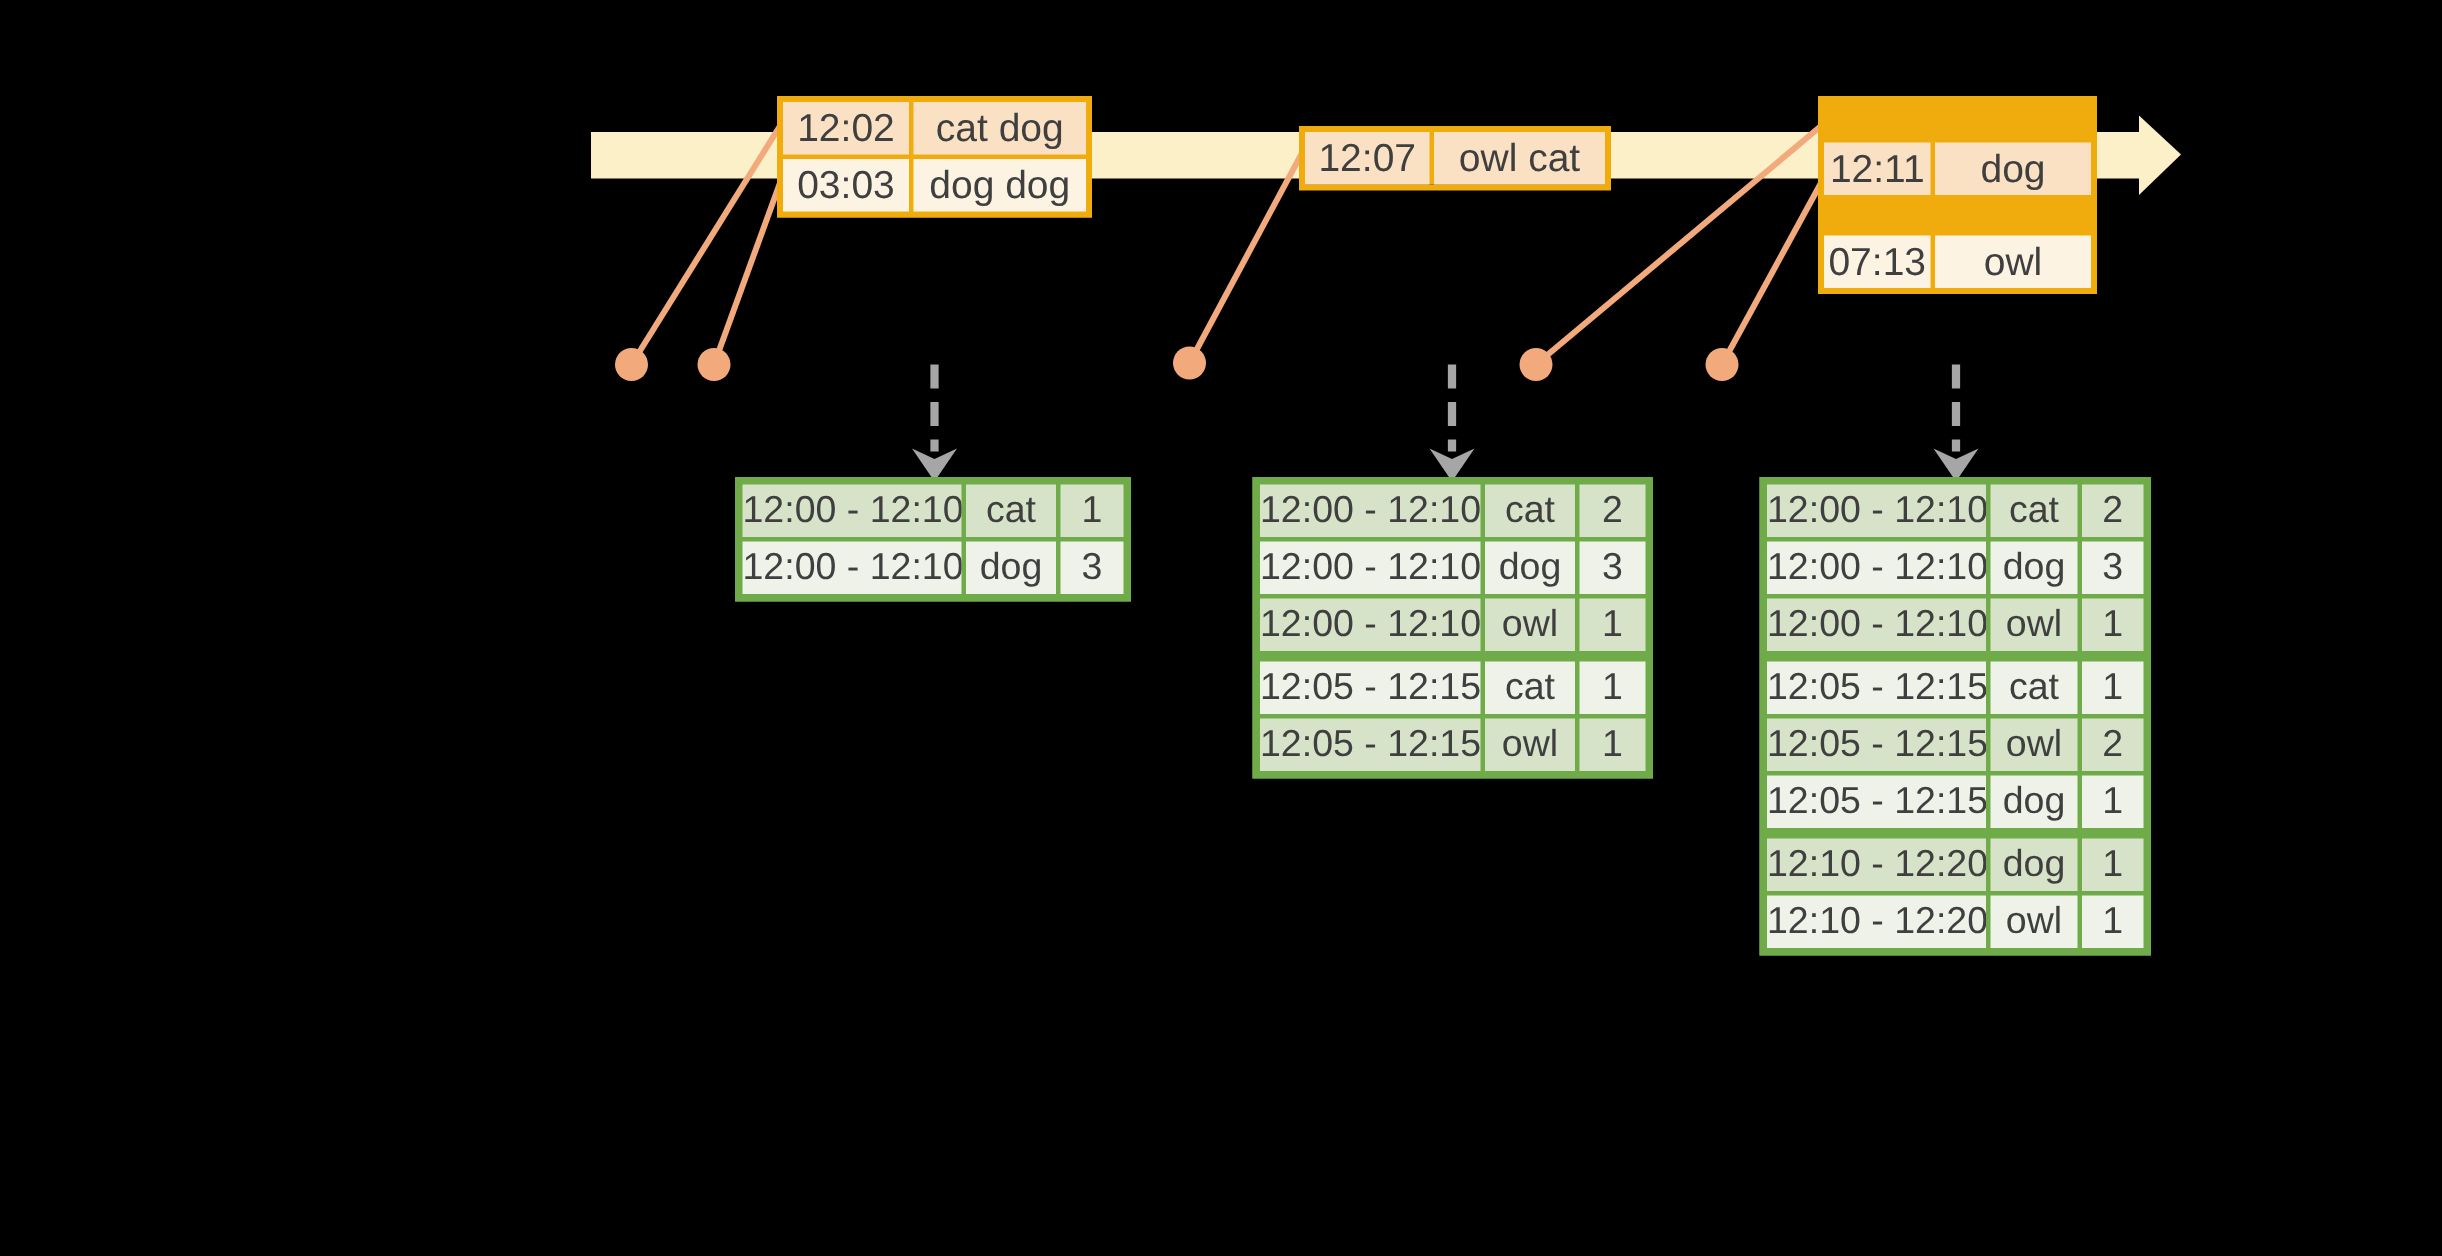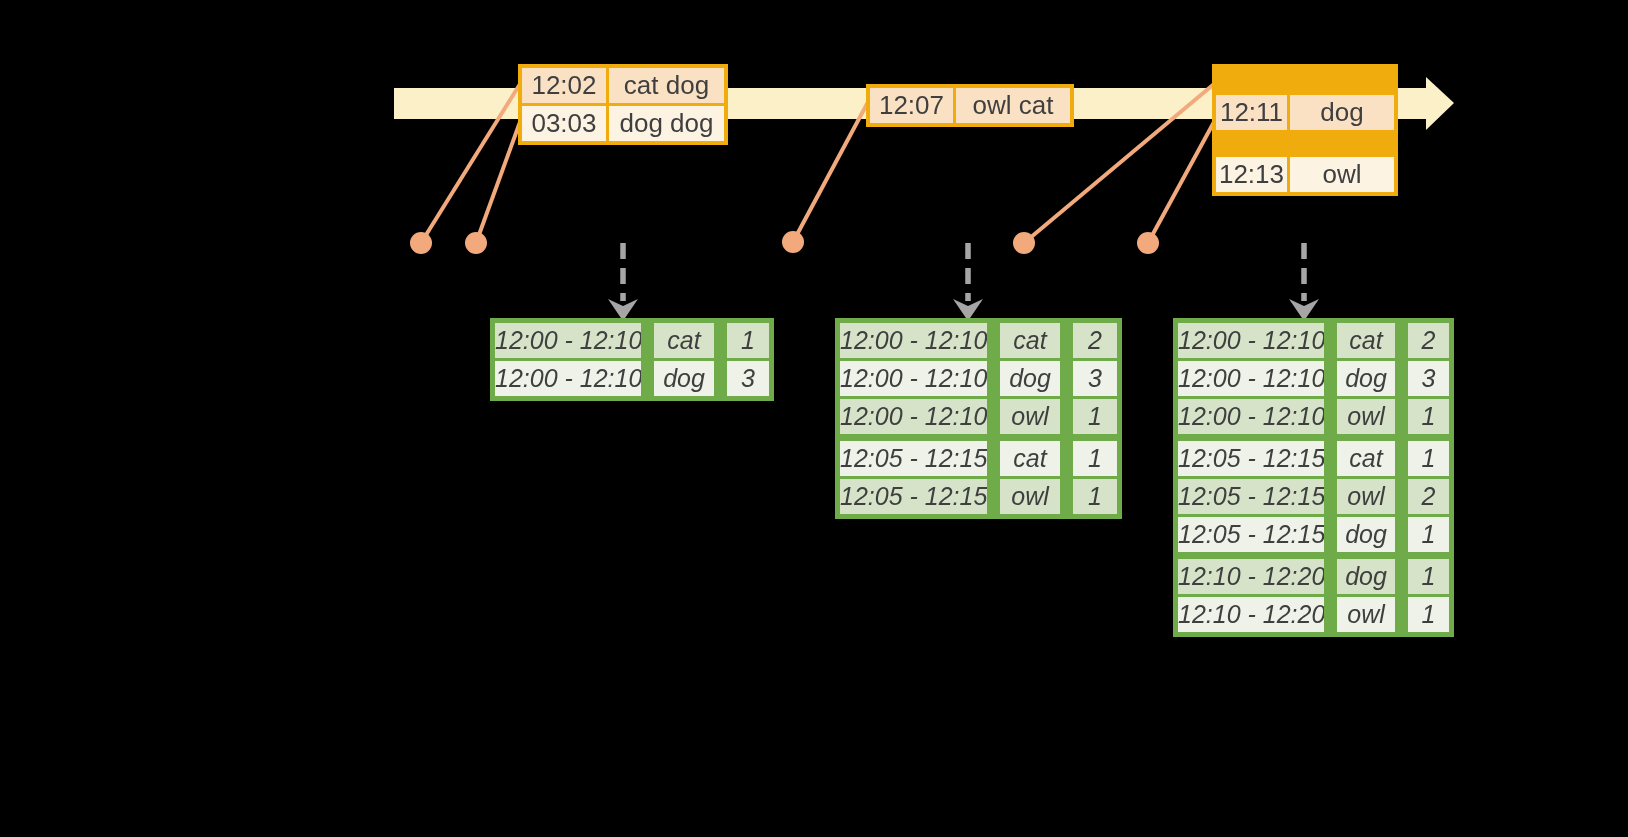--- a/index.html
+++ b/index.html
@@ -23,21 +23,21 @@
     background:var(--cream-light);text-align:center;font-size:26px;line-height:35px;height:35px;
     white-space:nowrap;overflow:hidden;
   }
   .ebox .erow:nth-of-type(1) > div{background:var(--peach-dark);}
   .ebox-1 .erow{grid-template-columns:84px 115px;}
   .ebox-2 .erow{grid-template-columns:83px 114px;}
   .ebox-3 .erow{grid-template-columns:71px 104px;margin-top:27px;}
 
   
   .rtable{position:absolute;border:5px solid var(--green-border);background:var(--green-border);}
-  .rrow{display:grid;gap:13px;background:var(--green-border);font-style:italic;}
+  .rrow{display:grid;gap:3px;background:var(--green-border);}
   .rrow + .rrow{margin-top:3px;}
   .rrow.group-start{margin-top:7px;}
   .rrow > div{
     background:var(--green-row-light);text-align:center;font-size:25px;line-height:35px;height:35px;
     white-space:nowrap;overflow:hidden;
   }
   .rrow:nth-of-type(odd) > div{background:var(--green-row-dark);}
   .rtable-1 .rrow{grid-template-columns:146px 60px 42px;}
   .rtable-2 .rrow{grid-template-columns:147px 60px 44px;}
   .rtable-3 .rrow{grid-template-columns:146px 58px 41px;}
@@ -99,21 +99,21 @@
     </div>
 
   <div class="ebox ebox-3" style="left:1212px;top:64px;">
 
       <div class="erow">
         <div>12:11</div>
         <div>dog</div>
       </div>
 
       <div class="erow">
-        <div>12:13</div>
+        <div>07:13</div>
         <div>owl</div>
       </div>
     </div>
 
   <div class="rtable rtable-1" style="left:490px;top:318px;">
 
       <div class="rrow">
         <div>12:00 - 12:10</div>
         <div>cat</div>
         <div>1</div>

